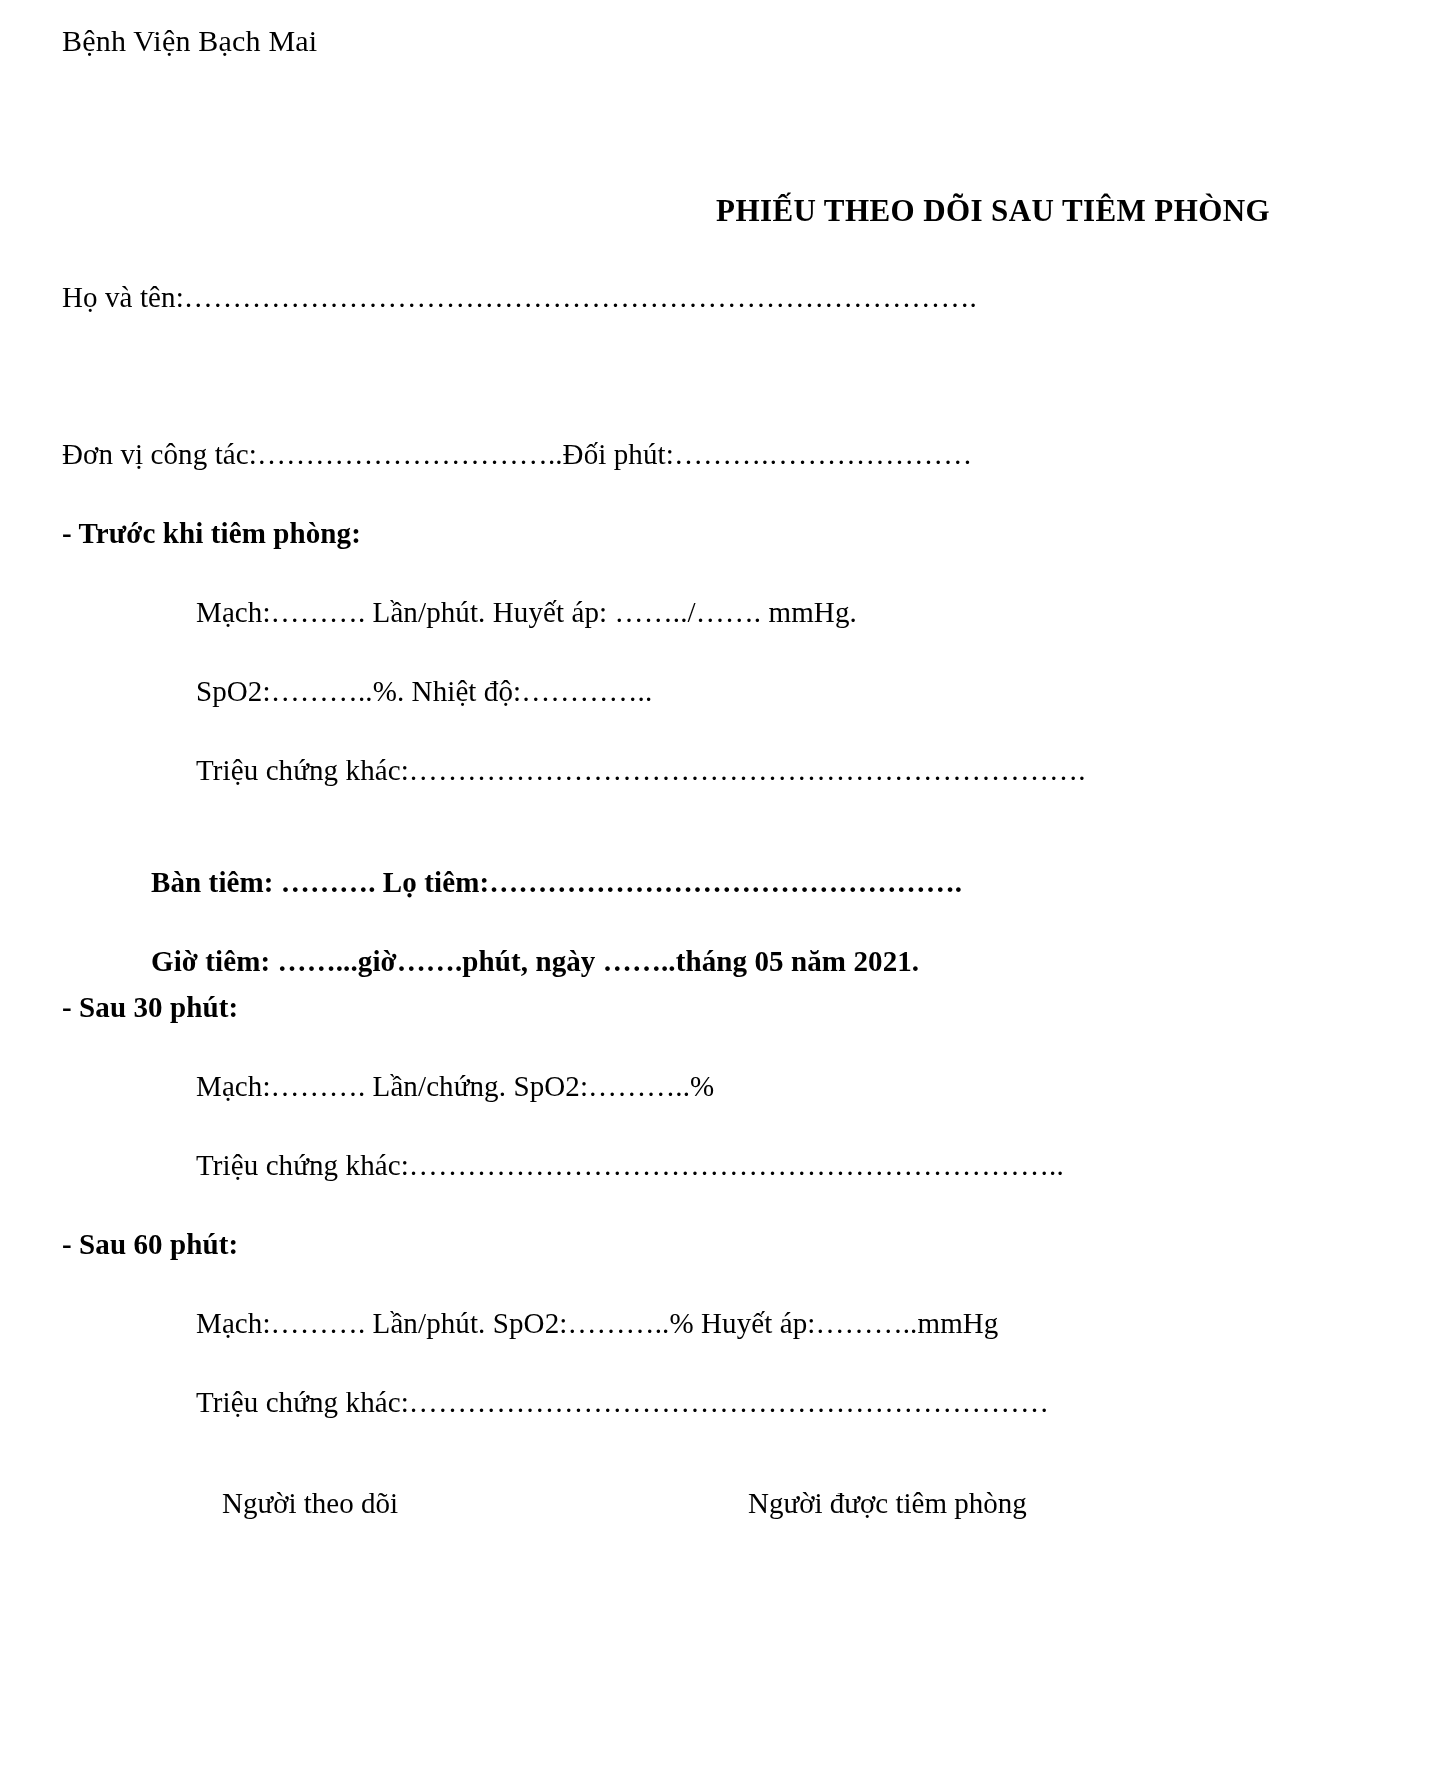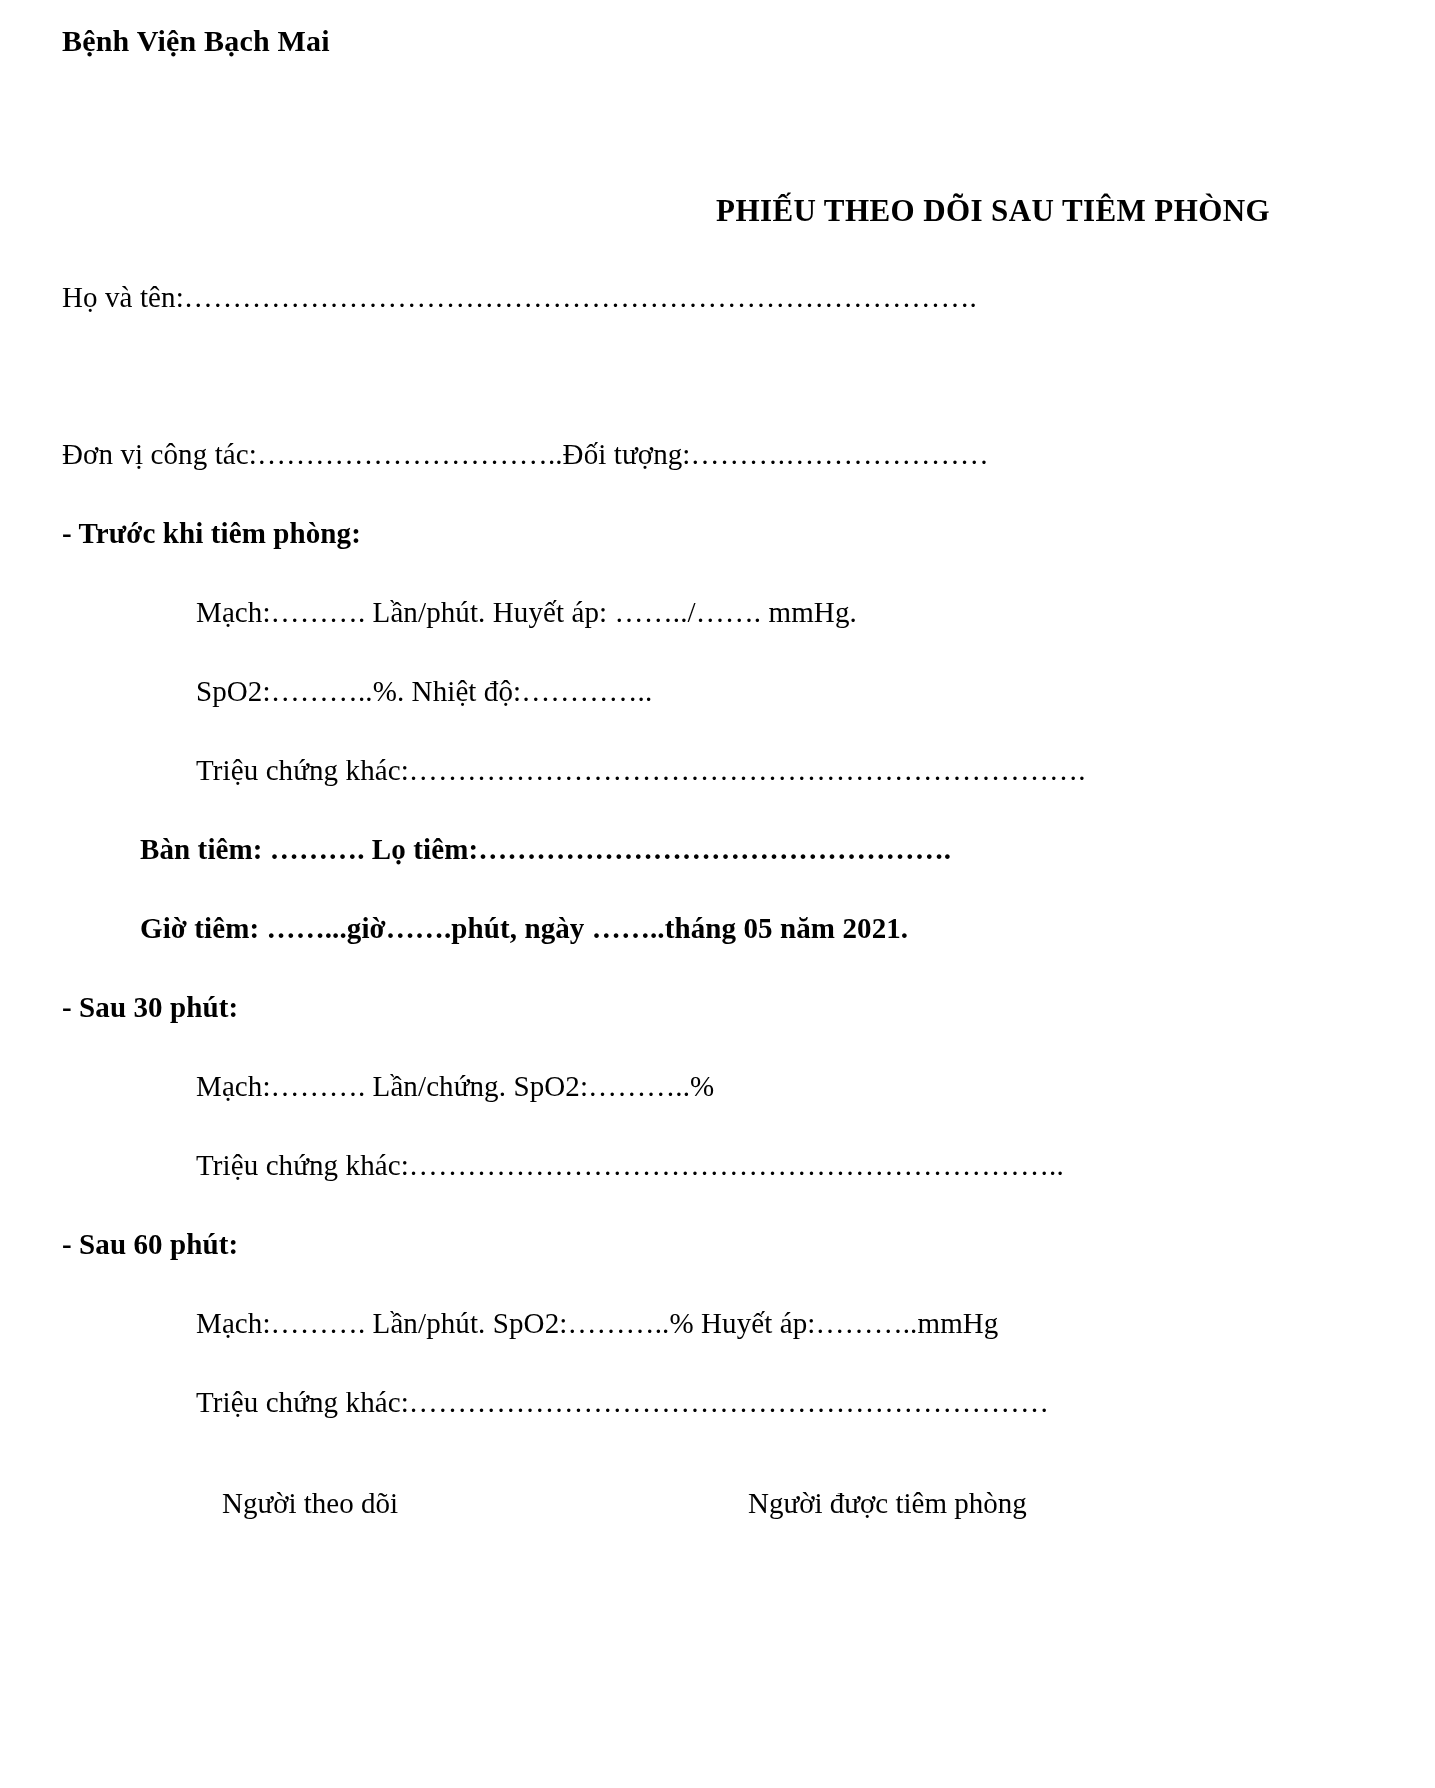--- a/index.html
+++ b/index.html
@@ -22,21 +22,21 @@
     padding: 0;
     overflow: hidden;
   }
 
   
   .hospital-name {
     position: absolute;
     left: 62px;
     top: 22px;
     font-size: 30px;
-    font-weight: bold;
+    font-weight: normal;
     letter-spacing: 0.2px;
     line-height: 1.25;
     white-space: nowrap;
   }
 
   
   .doc-title {
     position: absolute;
     left: 4px;
     top: 193px;
@@ -60,21 +60,22 @@
   .line.bold {
     font-weight: bold;
   }
   .line.indent {
     left: 196px;
   }
   .line.flush {
     left: 62px;
   }
   .line.indent-sm {
-    left: 140px;
+    left: 151px;
+    margin-top: 33px;
   }
 
   
   .sign-row {
     position: absolute;
     left: 62px;
     top: 1487px;
     width: 1180px;
   }
   .sign-col {
@@ -90,21 +91,21 @@
 
 <div class="page">
 
   <div class="hospital-name">Bệnh Viện Bạch Mai</div>
 
   <div class="doc-title">PHIẾU THEO DÕI SAU TIÊM PHÒNG</div>
 
   <div class="line flush" style="top:280px;">Họ và tên:……………………………………………………………………….</div>
 
 
-  <div class="line flush" style="top:437px;">Đơn vị công tác:…………………………..Đối tượng:……….…………………</div>
+  <div class="line flush" style="top:437px;">Đơn vị công tác:…………………………..Đối phút:……….…………………</div>
 
   <div class="line indent" style="top:595px;">Mạch:………. Lần/phút. Huyết áp: ……../……. mmHg.</div>
 
   <div class="line flush bold" style="top:516px;">- Trước khi tiêm phòng:</div>
 
   <div class="line indent" style="top:674px;">SpO2:………..%. Nhiệt độ:…………..</div>
 
   <div class="line indent" style="top:753px;">Triệu chứng khác:…………………………………………………………….</div>
 
   <div class="line indent-sm bold" style="top:832px;">Bàn tiêm: ………. Lọ tiêm:………………………………………….</div>

